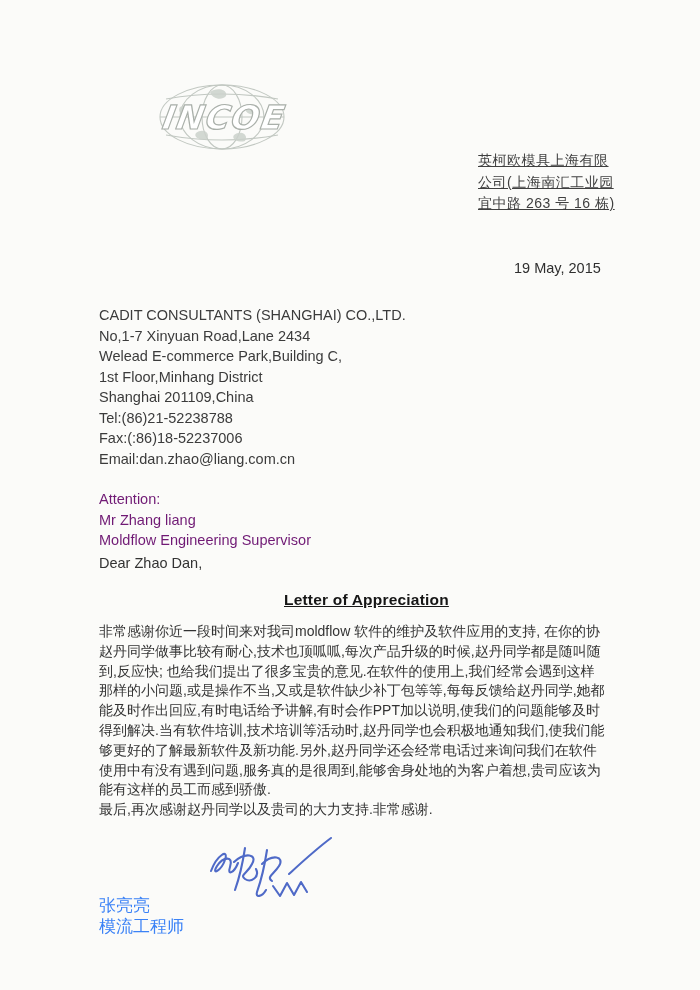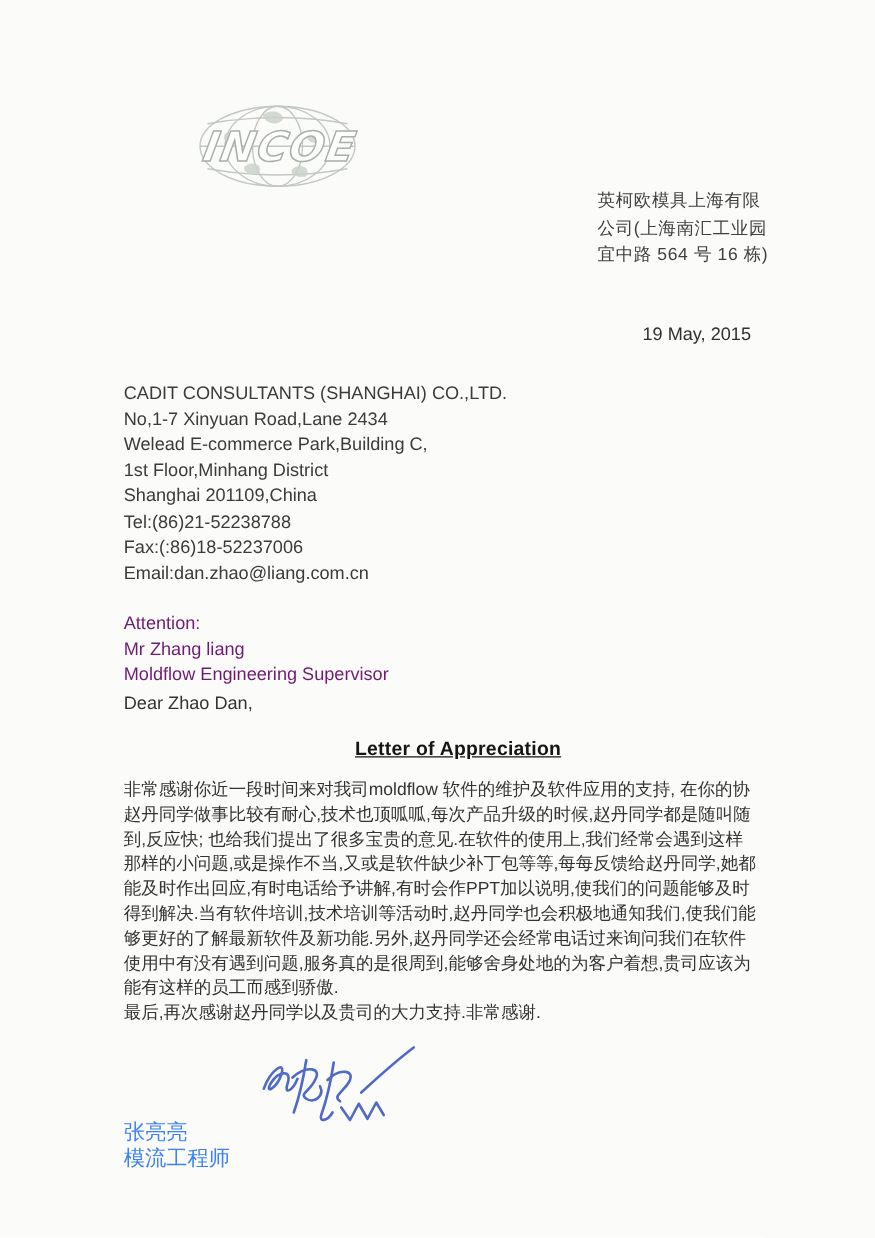--- a/index.html
+++ b/index.html
@@ -10,21 +10,21 @@
     background:#fbfbf9;
     font-family:"Liberation Sans","DejaVu Sans",sans-serif;
     color:#3a3a3a;
     overflow:hidden;
   }
   .abs { position:absolute; }
   .logo-svg { left:150px; top:80px; width:145px; height:74px; }
   .company-address {
     left:478px; top:150px;
     font-size:14px; line-height:21.5px; color:#3f3f3f;
-    letter-spacing:0.5px; white-space:nowrap;
+    letter-spacing:0.5px; white-space:nowrap;text-decoration:underline;
   }
   .date-line { left:514px; top:260px; font-size:14.5px; color:#2f2f2f; white-space:nowrap; }
   .recipient-block {
     left:99px; top:305px;
     font-size:14.5px; line-height:20.5px; color:#3b3b3b; white-space:nowrap;
   }
   .attention-block {
     left:99px; top:489px;
     font-size:14.5px; line-height:20.5px; color:#701a75; white-space:nowrap;
   }
@@ -65,21 +65,21 @@
       <path d="M30,27 C36,23 43,27 39,34 C32,36 27,32 30,27 Z"></path>
       <path d="M46,53 C52,48 61,52 57,59 C50,61 43,57 46,53 Z"></path>
       <path d="M84,55 C90,50 99,54 95,61 C88,63 81,59 84,55 Z"></path>
     </g>
     <text x="74" y="49" text-anchor="middle" font-family="DejaVu Sans, Liberation Sans, sans-serif" font-size="33" font-style="italic" font-weight="bold" letter-spacing="1.5" fill="#ffffff" stroke="#a9afa9" stroke-width="1.2" transform="translate(7,0) skewX(-10)">INCOE</text>
   </svg>
 
   <div class="abs company-address">
     <div>英柯欧模具上海有限</div>
     <div>公司(上海南汇工业园</div>
-    <div>宜中路 564 号 16 栋)</div>
+    <div>宜中路 263 号 16 栋)</div>
   </div>
 
   <div class="abs date-line">19 May, 2015</div>
 
   <div class="abs recipient-block">
     <div>CADIT CONSULTANTS (SHANGHAI) CO.,LTD.</div>
     <div>No,1-7 Xinyuan Road,Lane 2434</div>
     <div>Welead E-commerce Park,Building C,</div>
     <div>1st Floor,Minhang District</div>
     <div>Shanghai 201109,China</div>

